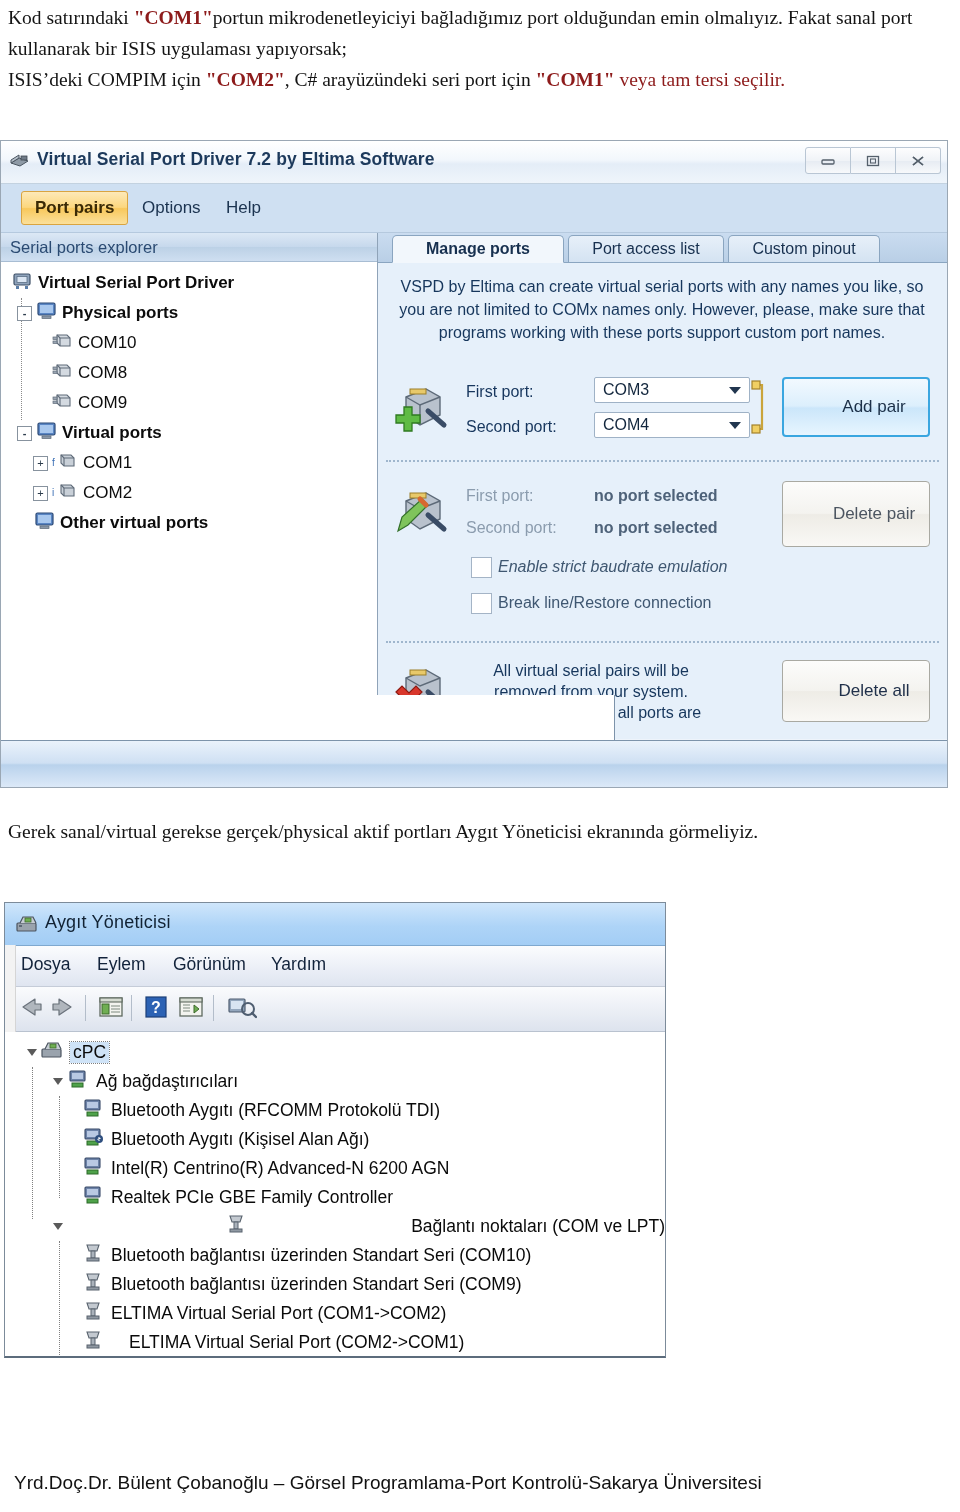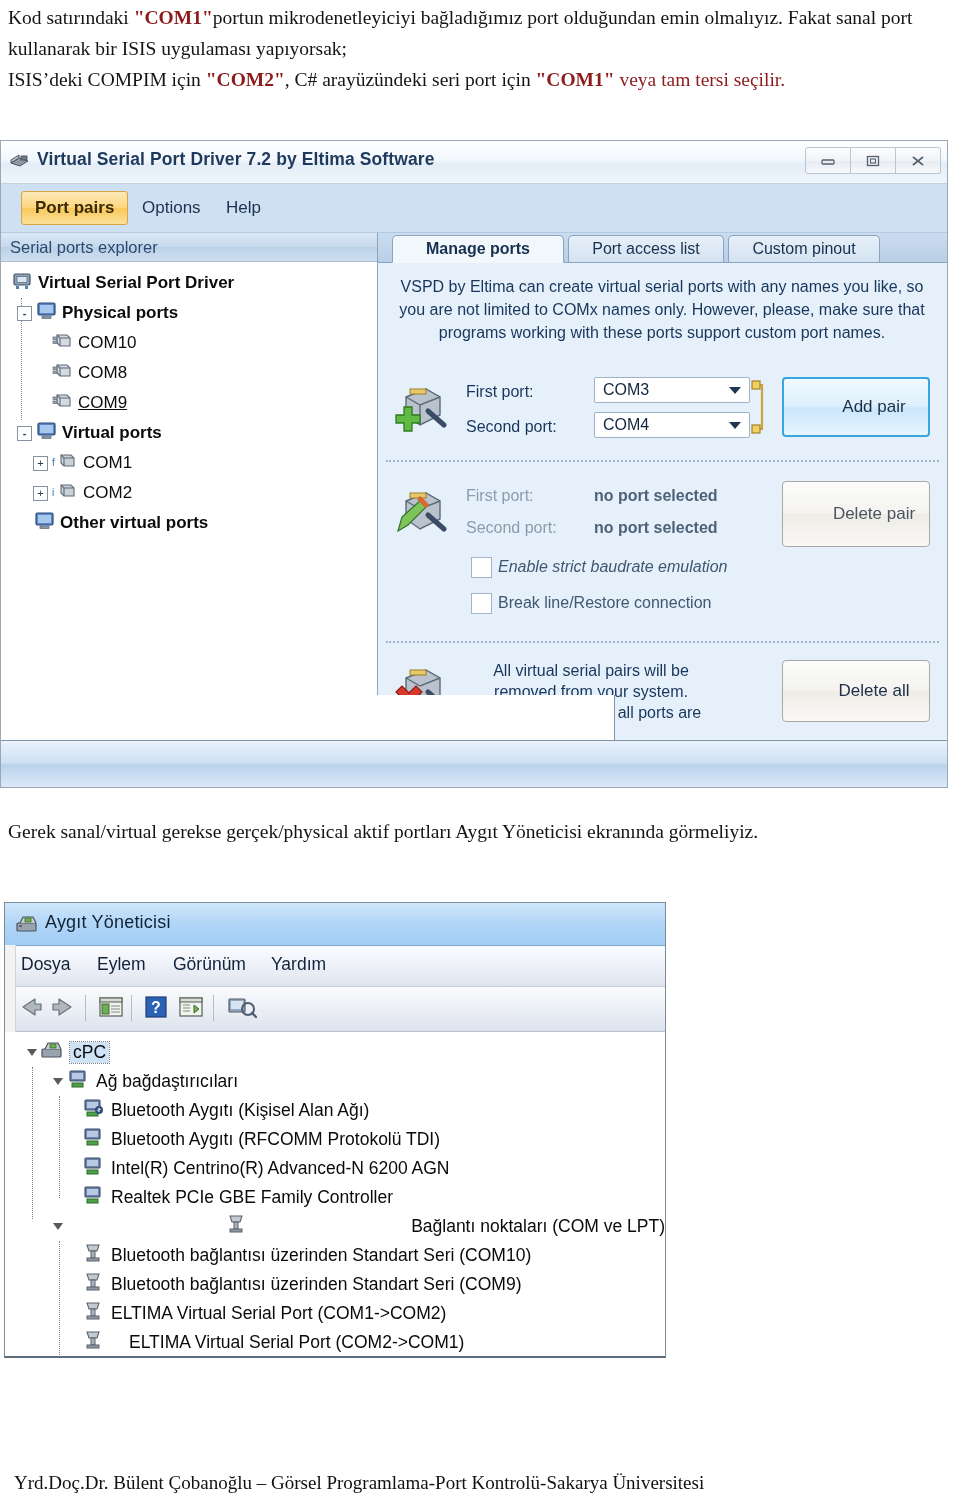--- a/index.html
+++ b/index.html
@@ -18,21 +18,21 @@
     line-height:31px;
     color:#141414;
     letter-spacing:0px;
   }
   .prose .com{color:#8d1b1b;font-weight:bold;}
   .prose .red{color:#8d1b1b;}
   #intro{position:absolute;left:8px;top:2px;width:946px;}
   #midtext{position:absolute;left:8px;top:816px;width:946px;}
   #footer{
     position:absolute;left:14px;top:1472px;width:946px;
-    font-family:Liberation Serif, serif;
+    font-family:Liberation Sans, sans-serif;
     font-size:19px;color:#111;
   }
 
   
   #vspd{
     position:absolute;left:0px;top:140px;width:948px;height:648px;
     border:1px solid #9aa7b4;
     background:#eef4fb;
     font-family:"Liberation Sans", sans-serif;
     box-sizing:border-box;
@@ -360,21 +360,21 @@
                     <path d="M6 4 L16 4 L19 7 L19 15 L9 15 L6 12 Z" fill="#d4dae1" stroke="#5e6a78" stroke-width="1.1"></path>
                     <path d="M6 4 L9 7 L19 7" fill="none" stroke="#5e6a78" stroke-width="1.1"></path>
                     <path d="M9 7 L9 15" fill="none" stroke="#5e6a78" stroke-width="1.1"></path>
                     <rect x="2" y="6" width="4" height="2.5" fill="#9aa5b2" stroke="#5e6a78" stroke-width=".7"></rect>
                     <rect x="2" y="10" width="4" height="2.5" fill="#9aa5b2" stroke="#5e6a78" stroke-width=".7"></rect>
                   </svg>
               </span>
               <span class="lbl">COM8</span>
             </div>
 
-            <div class="tnode" style="padding-left:44px;text-decoration:underline;">
+            <div class="tnode" style="padding-left:44px;">
               <span class="ico">
                 <svg width="22" height="19" viewBox="0 0 22 19">
                     <path d="M6 4 L16 4 L19 7 L19 15 L9 15 L6 12 Z" fill="#d4dae1" stroke="#5e6a78" stroke-width="1.1"></path>
                     <path d="M6 4 L9 7 L19 7" fill="none" stroke="#5e6a78" stroke-width="1.1"></path>
                     <path d="M9 7 L9 15" fill="none" stroke="#5e6a78" stroke-width="1.1"></path>
                     <rect x="2" y="6" width="4" height="2.5" fill="#9aa5b2" stroke="#5e6a78" stroke-width=".7"></rect>
                     <rect x="2" y="10" width="4" height="2.5" fill="#9aa5b2" stroke="#5e6a78" stroke-width=".7"></rect>
                   </svg>
               </span>
               <span class="lbl">COM9</span>
@@ -637,36 +637,36 @@
 
         <div style="position:relative;">
           <div class="dguide" style="left:54px;top:0;bottom:14px;"></div>
 
           <div class="dnode" style="padding-left:76px;">
             <span class="ico">
               <svg width="24" height="22" viewBox="0 0 24 22">
                   <rect x="4" y="3" width="15" height="10" rx="1" fill="#6d83a8" stroke="#394a68" stroke-width="1.1"></rect>
                   <rect x="6" y="5" width="11" height="6" fill="#b9c9e3"></rect>
                   <rect x="6" y="15" width="11" height="4" fill="#4fa24a" stroke="#2c6a28" stroke-width="1"></rect>
-                  <circle cx="18" cy="13" r="4" fill="#2f4f7f"></circle>
-                  <path d="M18 11 v4 M16.5 13.5 l3 -1.2" stroke="#fff" stroke-width="1.1"></path>
-                </svg>
-            </span>
-            <span class="dlbl">Bluetooth Aygıtı (Kişisel Alan Ağı)</span>
+                </svg>
+            </span>
+            <span class="dlbl">Bluetooth Aygıtı (RFCOMM Protokolü TDI)</span>
           </div>
 
           <div class="dnode" style="padding-left:76px;">
             <span class="ico">
               <svg width="24" height="22" viewBox="0 0 24 22">
                   <rect x="4" y="3" width="15" height="10" rx="1" fill="#6d83a8" stroke="#394a68" stroke-width="1.1"></rect>
                   <rect x="6" y="5" width="11" height="6" fill="#b9c9e3"></rect>
                   <rect x="6" y="15" width="11" height="4" fill="#4fa24a" stroke="#2c6a28" stroke-width="1"></rect>
-                </svg>
-            </span>
-            <span class="dlbl">Bluetooth Aygıtı (RFCOMM Protokolü TDI)</span>
+                  <circle cx="18" cy="13" r="4" fill="#2f4f7f"></circle>
+                  <path d="M18 11 v4 M16.5 13.5 l3 -1.2" stroke="#fff" stroke-width="1.1"></path>
+                </svg>
+            </span>
+            <span class="dlbl">Bluetooth Aygıtı (Kişisel Alan Ağı)</span>
           </div>
 
           <div class="dnode" style="padding-left:76px;">
             <span class="ico">
               <svg width="24" height="22" viewBox="0 0 24 22">
                   <rect x="4" y="3" width="15" height="10" rx="1" fill="#6d83a8" stroke="#394a68" stroke-width="1.1"></rect>
                   <rect x="6" y="5" width="11" height="6" fill="#b9c9e3"></rect>
                   <rect x="6" y="15" width="11" height="4" fill="#4fa24a" stroke="#2c6a28" stroke-width="1"></rect>
                 </svg>
             </span>

